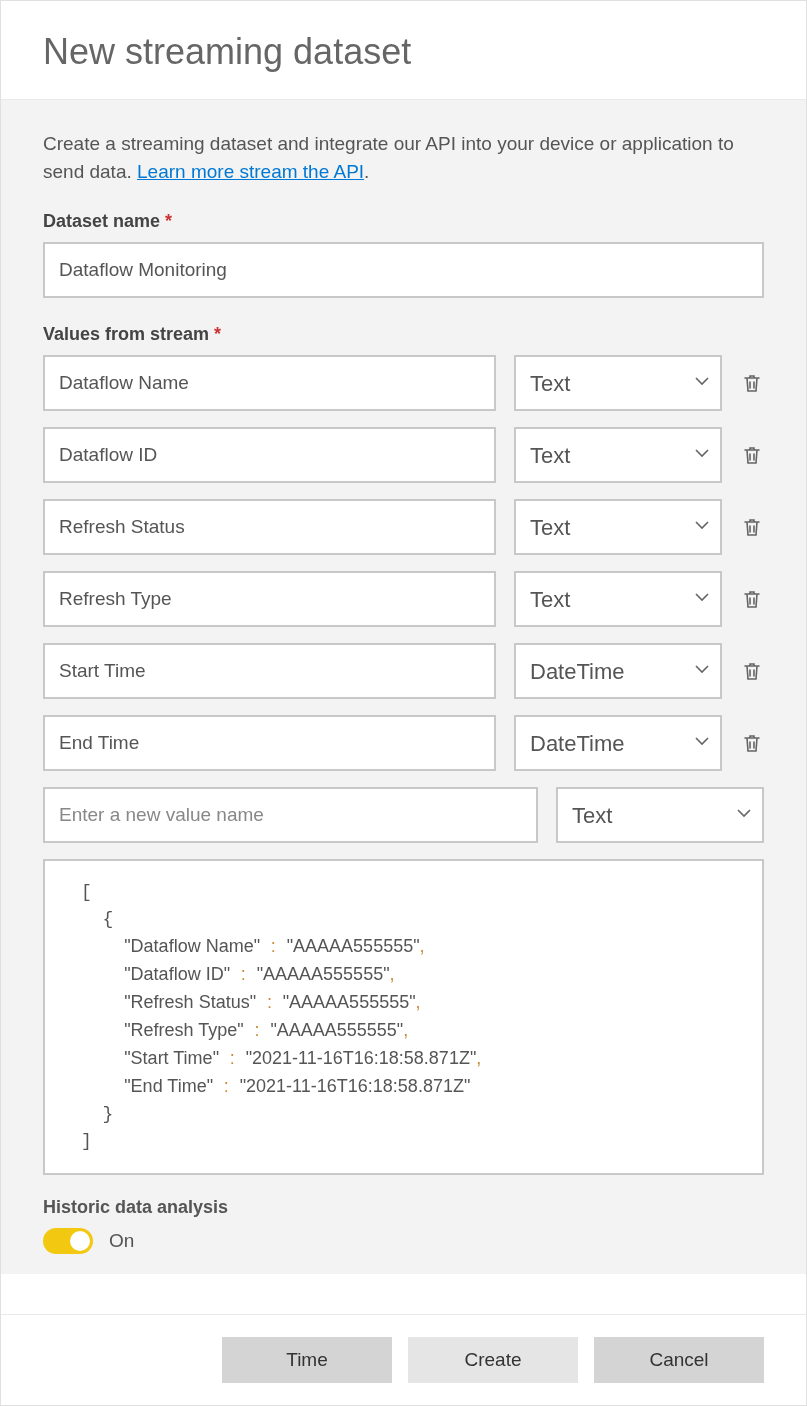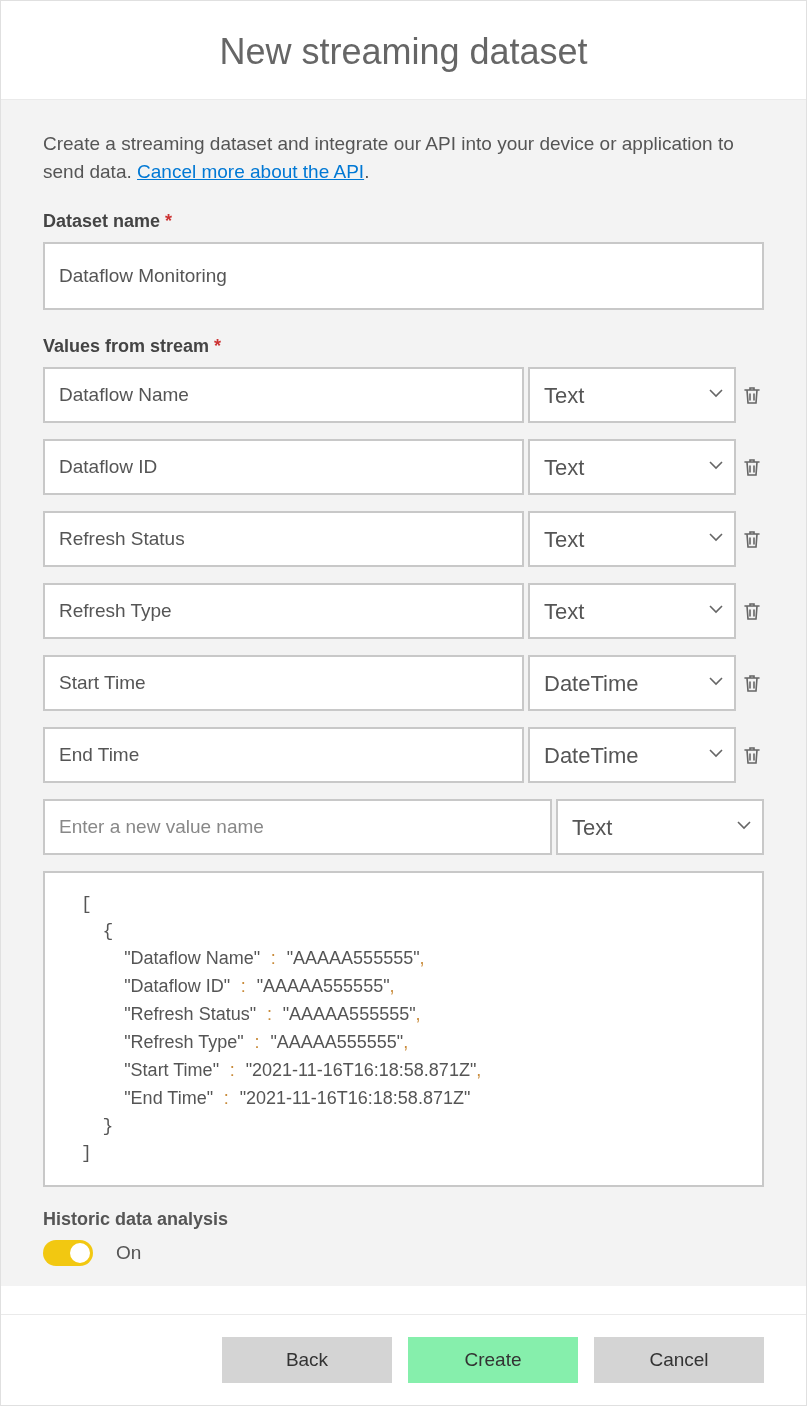--- a/index.html
+++ b/index.html
@@ -1,57 +1,57 @@
 <!DOCTYPE html>
 <html><head>
 <meta charset="utf-8">
 <style>
 * { box-sizing: border-box; margin: 0; padding: 0; font-family: "Segoe UI", Arial, sans-serif; }
 body { width: 807px; height: 1406px; background: #fff; border: 1px solid #e0e0e0; position: relative; }
-.header { padding: 30px 42px 26px; border-bottom: 1px solid #eaeaea; text-align: center; }
+.header { padding: 30px 42px 26px; border-bottom: 1px solid #eaeaea; }
 .header h1 { font-size: 36px; font-weight: 400; color: #666; }
 .body { background: #f3f3f3; padding: 30px 42px 20px; }
 .intro { font-size: 19px; color: #555; line-height: 1.45; margin-bottom: 26px; }
 .intro a { color: #0078d4; text-decoration: underline; }
 .req-note { font-size: 17px; color: #555; margin-bottom: 20px; }
 .req-note .ast, .label .ast { color: #c33; }
 .label { font-size: 18px; color: #444; font-weight: 700; margin-bottom: 10px; }
-.field-input { width: 100%; height: 68px; border: 2px solid #c8c8c8; background: #fff; padding: 0 14px; font-size: 19px; color: #555; outline: none; display: block; margin-bottom: 26px; }
-.stream-row { display: flex; align-items: center; gap: 4px; margin-bottom: 16px; }
+.field-input { width: 100%; height: 56px; border: 2px solid #c8c8c8; background: #fff; padding: 0 14px; font-size: 19px; color: #555; outline: none; display: block; margin-bottom: 26px; }
+.stream-row { display: flex; align-items: center; gap: 18px; margin-bottom: 16px; }
 .stream-name { flex: 1; height: 56px; border: 2px solid #c8c8c8; background: #fff; padding: 0 14px; font-size: 19px; color: #555; outline: none; }
 .stream-name::placeholder { color: #888; }
 .stream-type { width: 208px; height: 56px; border: 2px solid #c8c8c8; background: #fff; padding: 0 40px 0 14px; font-size: 22px; color: #555; outline: none; appearance: none; position: relative; }
 .select-wrap { position: relative; width: 208px; }
 .select-wrap .chevron { position: absolute; right: 12px; top: 50%; transform: translateY(-50%); pointer-events: none; color: #666; }
 .trash { width: 24px; height: 24px; color: #666; cursor: pointer; flex-shrink: 0; }
 .trash svg { width: 24px; height: 24px; display: block; }
 .preview { width: 100%; border: 2px solid #c8c8c8; background: #fff; padding: 18px 36px; font-family: Consolas, "Courier New", monospace; font-size: 18px; color: #555; white-space: pre; line-height: 1.5; margin-top: 6px; overflow-x: auto; }
 .preview .k { color: #555; }
 .preview .c { color: #c98b3a; }
 .hda { margin-top: 22px; }
 .hda-label { font-size: 18px; color: #555; font-weight: 600; margin-bottom: 10px; }
-.toggle-row { display: flex; align-items: center; gap: 23px; }
+.toggle-row { display: flex; align-items: center; gap: 16px; }
 .toggle { width: 50px; height: 26px; background: #f2c811; border-radius: 13px; position: relative; cursor: pointer; }
 .toggle .knob { position: absolute; width: 20px; height: 20px; background: #fff; border-radius: 50%; top: 3px; left: 27px; }
 .toggle-text { font-size: 19px; color: #555; }
 .footer { position: absolute; bottom: 0; left: 0; right: 0; background: #fff; border-top: 1px solid #eaeaea; padding: 22px 42px; display: flex; justify-content: flex-end; gap: 16px; }
 .btn { width: 170px; height: 46px; border: none; font-size: 19px; cursor: pointer; }
 .btn-gray { background: #d4d4d4; color: #333; }
-.btn-yellow { background: #86efac; color: #333; }
+.btn-yellow { background: #e5e5e5; color: #333; }
 </style>
 </head>
 <body>
 
 <div class="header">
   <h1>New streaming dataset</h1>
 </div>
 
 <div class="body">
   <p class="intro">
-    <span>Create a streaming dataset and integrate our API into your device or application to send data. </span><a href="#">Cancel more about the API</a><span>.</span>
+    <span>Create a streaming dataset and integrate our API into your device or application to send data. </span><a href="#">Learn more stream the API</a><span>.</span>
   </p>
 
 
   <p class="label"><span>Dataset name</span> <span class="ast">*</span></p>
   <input class="field-input" type="text" value="Dataflow Monitoring" style="">
 
   <p class="label"><span>Values from stream</span> <span class="ast">*</span></p>
 
   <div id="stream-rows">
       <div class="stream-row">
@@ -152,16 +152,16 @@
     <div class="toggle-row">
       <div class="toggle">
           <div class="knob"></div>
         </div>
       <span class="toggle-text">On</span>
     </div>
   </div>
 </div>
 
 <div class="footer">
-  <button class="btn btn-gray">Back</button>
+  <button class="btn btn-gray">Time</button>
   <button class="btn btn-yellow">Create</button>
   <button class="btn btn-gray">Cancel</button>
 </div>
 
 </body></html>

